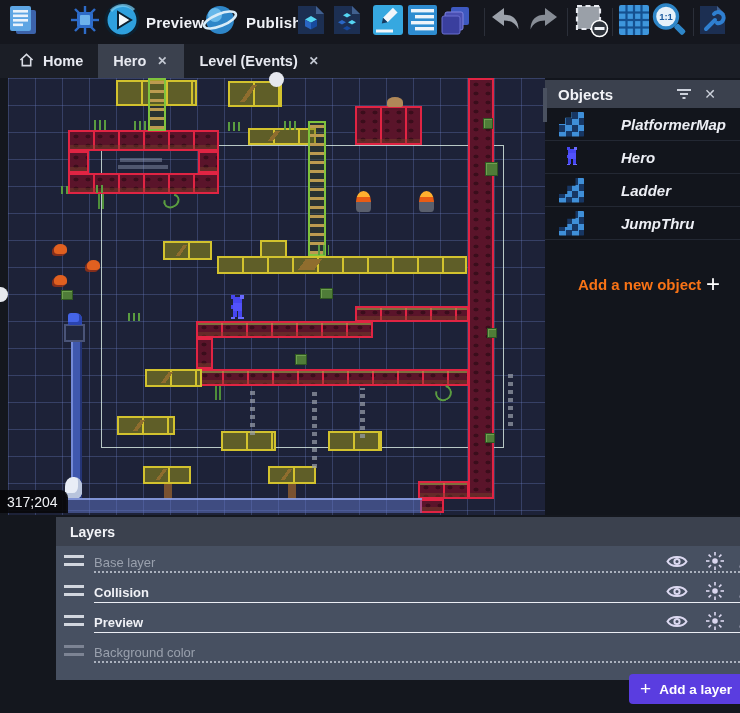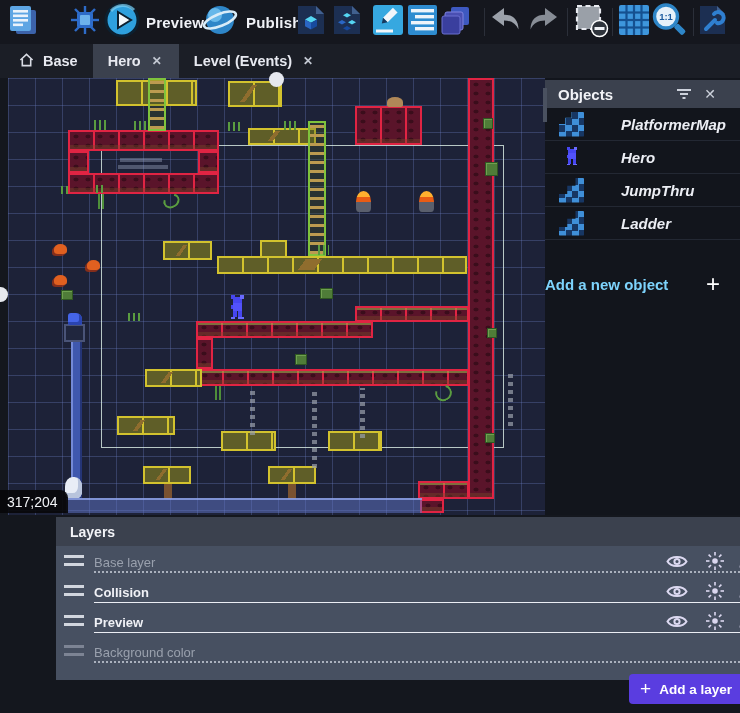--- a/index.html
+++ b/index.html
@@ -69,21 +69,21 @@
   .hdr-icon{display:flex;align-items:center;padding:3px 6px;}
   .obj-row{position:relative;height:32px;display:flex;align-items:center;border-bottom:1px solid #232833;font-style:italic;}
   #objects-list{position:absolute;top:30px;left:0;width:100%;}
   .obj-icon{width:25px;height:25px;margin-left:14px;
             background:repeating-conic-gradient(#3f8fd8 0 25%,#173764 0 50%);background-size:13px 13px;border-radius:1px;}
   .obj-icon.steps{clip-path:polygon(0 100%,0 66%,33% 66%,33% 33%,66% 33%,66% 0,100% 0,100% 100%);}
   .obj-icon.map{clip-path:polygon(0 100%,0 50%,25% 50%,25% 25%,50% 25%,50% 0,100% 0,100% 100%);}
   .obj-icon-hero{width:25px;height:25px;margin-left:14px;display:flex;align-items:center;justify-content:center;}
   .obj-label{color:#eceef4;font-size:15px;font-weight:700;margin-left:37px;}
   #add-object-row{position:absolute;top:190px;left:0;width:100%;height:32px;display:flex;align-items:center;}
-  #add-object-label{color:#7dd3fc;font-size:15px;font-weight:700;flex:1;}
+  #add-object-label{color:#f97316;font-size:15px;font-weight:700;margin-left:33px;flex:1;}
   #add-object-plus{color:#ffffff;font-size:24px;font-weight:400;margin-right:20px;line-height:20px;}
   #search-bar{position:absolute;left:0;bottom:0;width:100%;height:28px;background:#3b414e;display:flex;align-items:center;}
   #search-input{flex:1;background:transparent;border:none;outline:none;color:#cfd4dd;font-size:15px;
                 font-family:"Liberation Sans",sans-serif;padding:0 0 0 13px;}
   #search-input::placeholder{color:#98a0ac;}
 
   
   #layers-panel{position:absolute;left:16px;top:517px;width:740px;height:196px;background:#14171e;margin-left:40px;}
   #layers-header{position:absolute;top:0;left:0;width:100%;height:29px;background:#3b414e;
                  display:flex;align-items:center;box-sizing:border-box;padding:0 10px 0 14px;}
@@ -260,21 +260,21 @@
           </svg></span>
     </div>
   </div>
 
   <div id="tabbar">
       <div class="tab">
         <span><svg width="15" height="14" viewBox="0 0 16 15" fill="none" stroke="#d9dce4" stroke-width="1.7">
             <path d="M1.5 7.5 L8 1.5 L14.5 7.5"></path>
             <path d="M3.5 6.5 V13.5 H12.5 V6.5"></path>
           </svg></span>
-        <span>Base</span>
+        <span>Home</span>
       </div>
       <div class="tab active">
         <span>Hero</span>
         <span class="tab-close">✕</span>
       </div>
       <div class="tab">
         <span>Level (Events)</span>
         <span class="tab-close">✕</span>
       </div>
     </div>
@@ -394,25 +394,25 @@
                 <rect x="2" y="8" width="2" height="3" fill="#4646f0"></rect>
                 <rect x="5" y="8" width="2" height="3" fill="#4646f0"></rect>
                 <rect x="1" y="11" width="2" height="1" fill="#6a6aff"></rect>
                 <rect x="5" y="11" width="3" height="1" fill="#6a6aff"></rect>
               </svg></div>
           </div>
           <span class="obj-label">Hero</span>
         </div>
         <div class="obj-row">
           <div class="obj-icon steps"></div>
-          <span class="obj-label">JumpThru</span>
+          <span class="obj-label">Ladder</span>
         </div>
         <div class="obj-row">
           <div class="obj-icon steps"></div>
-          <span class="obj-label">Ladder</span>
+          <span class="obj-label">JumpThru</span>
         </div>
       </div>
     <div id="add-object-row">
       <span id="add-object-label">Add a new object</span>
       <span id="add-object-plus">+</span>
     </div>
   </div>
 
   <div id="layers-panel">
     <div id="layers-header">

